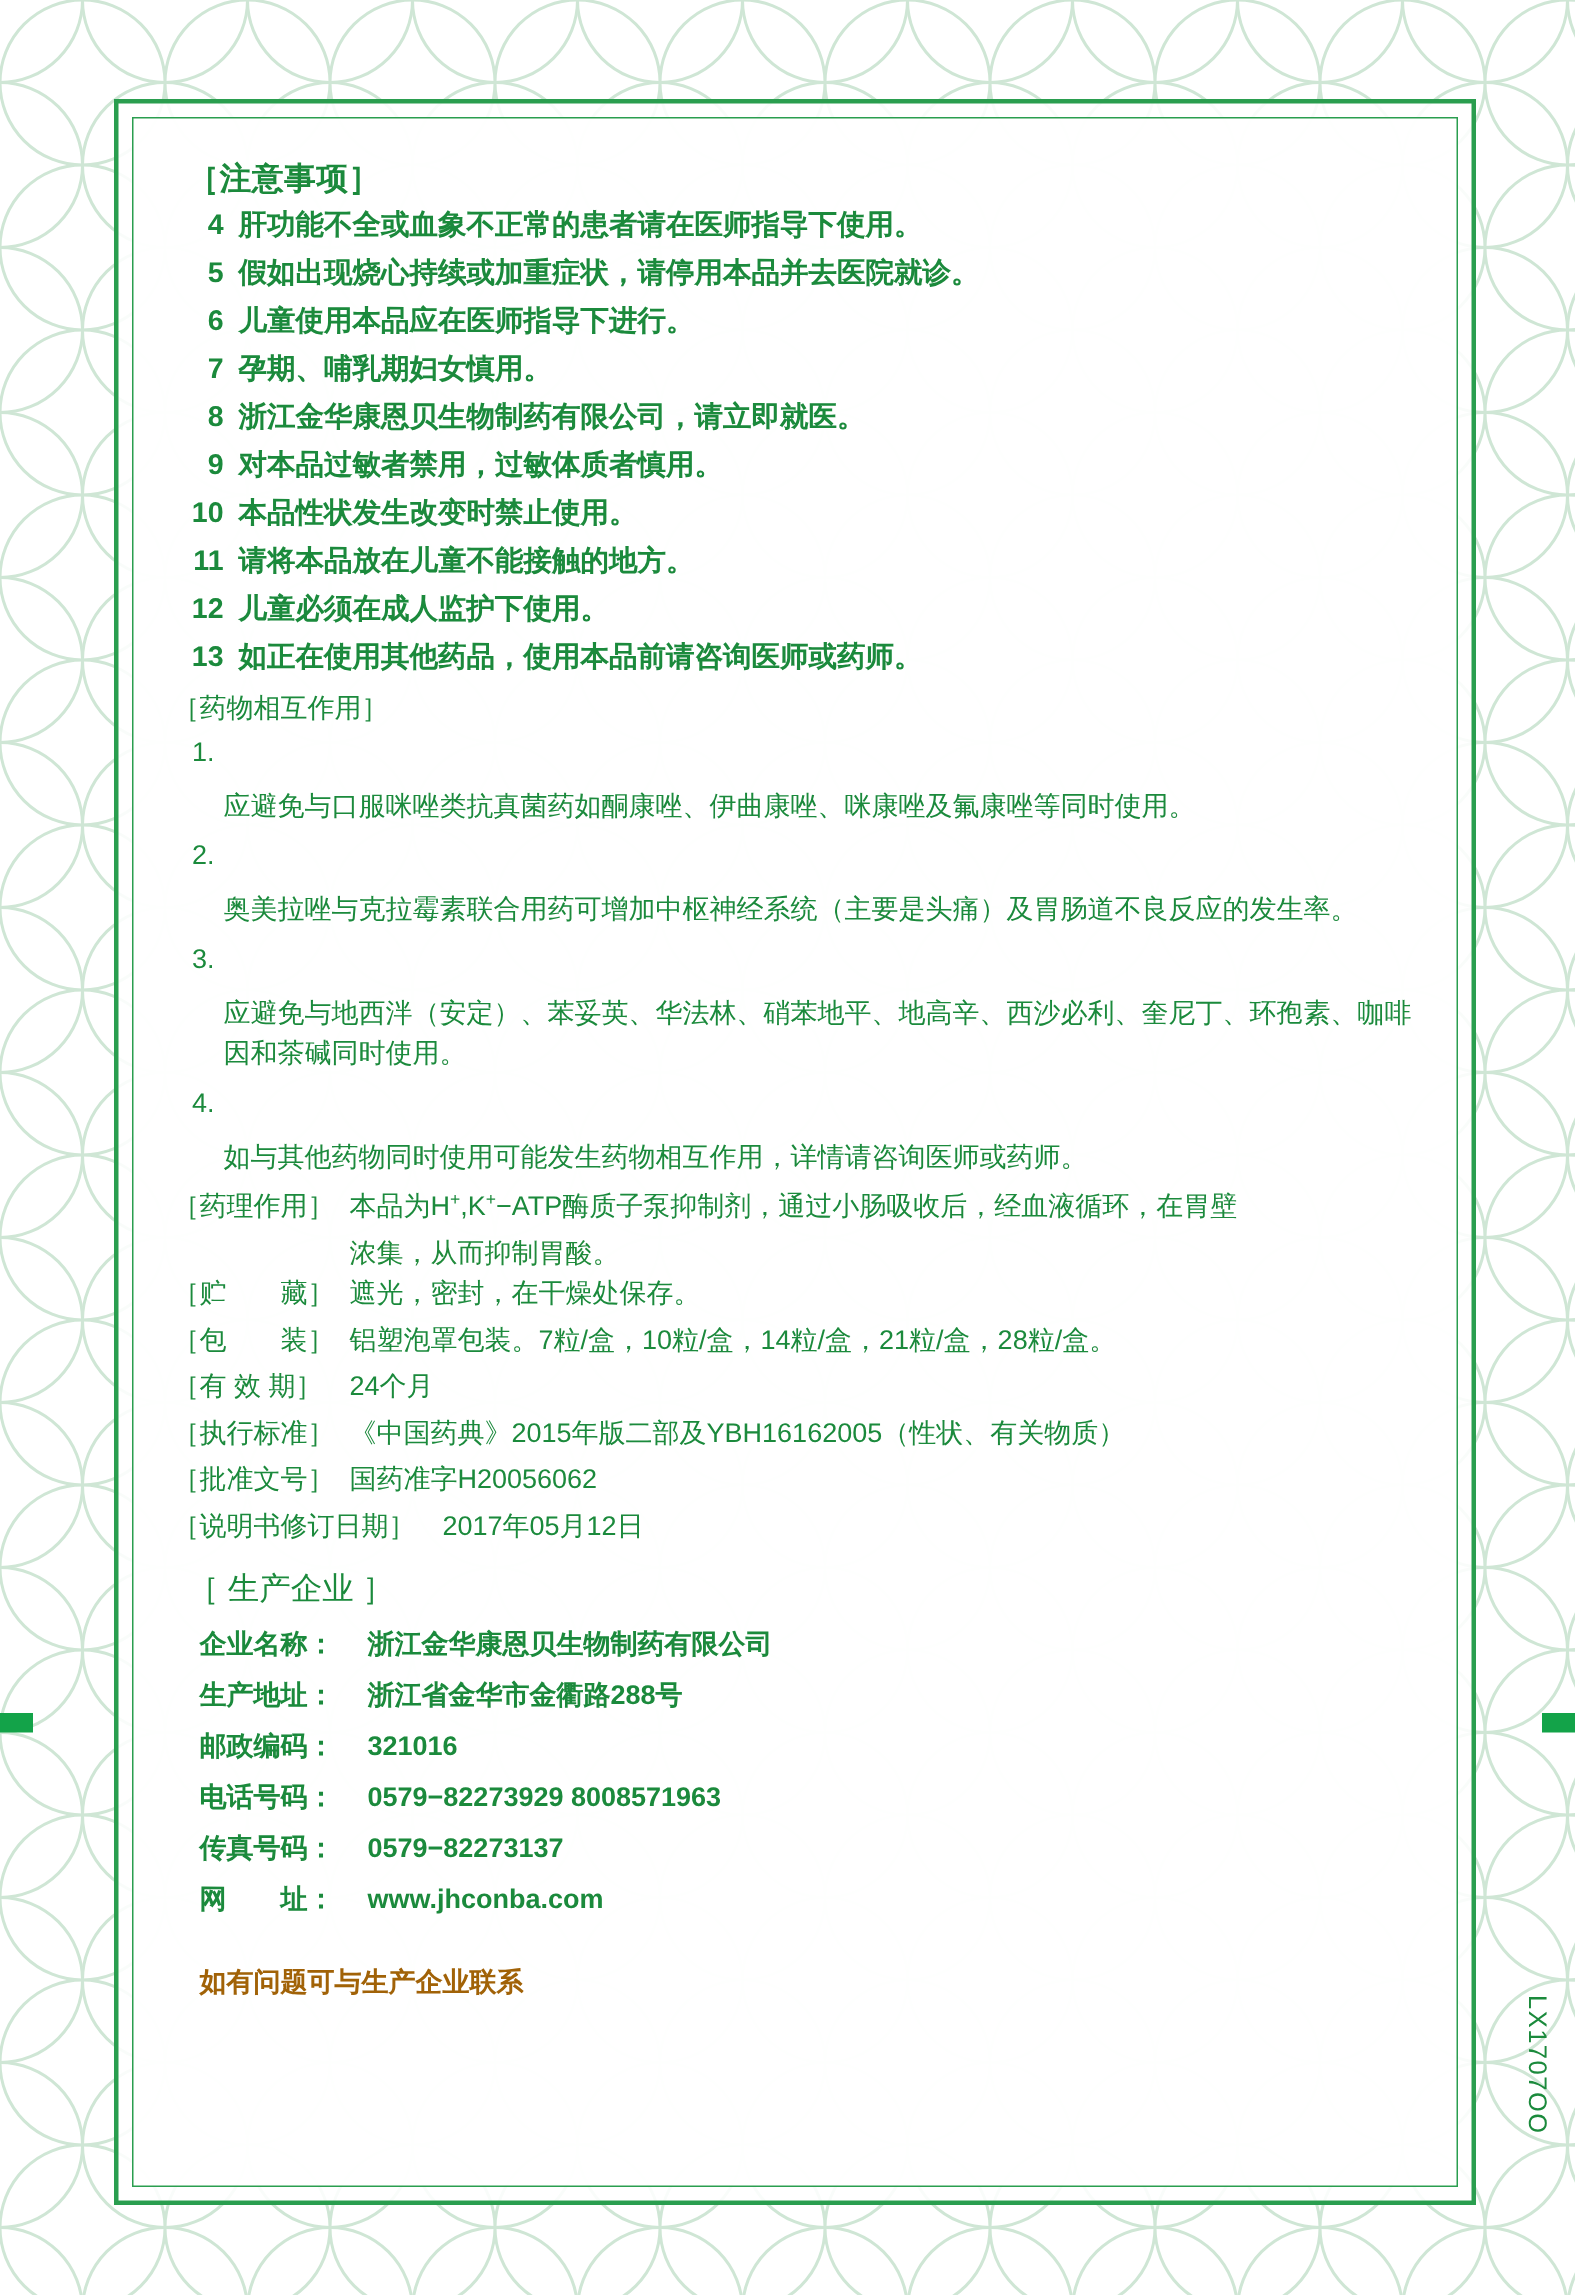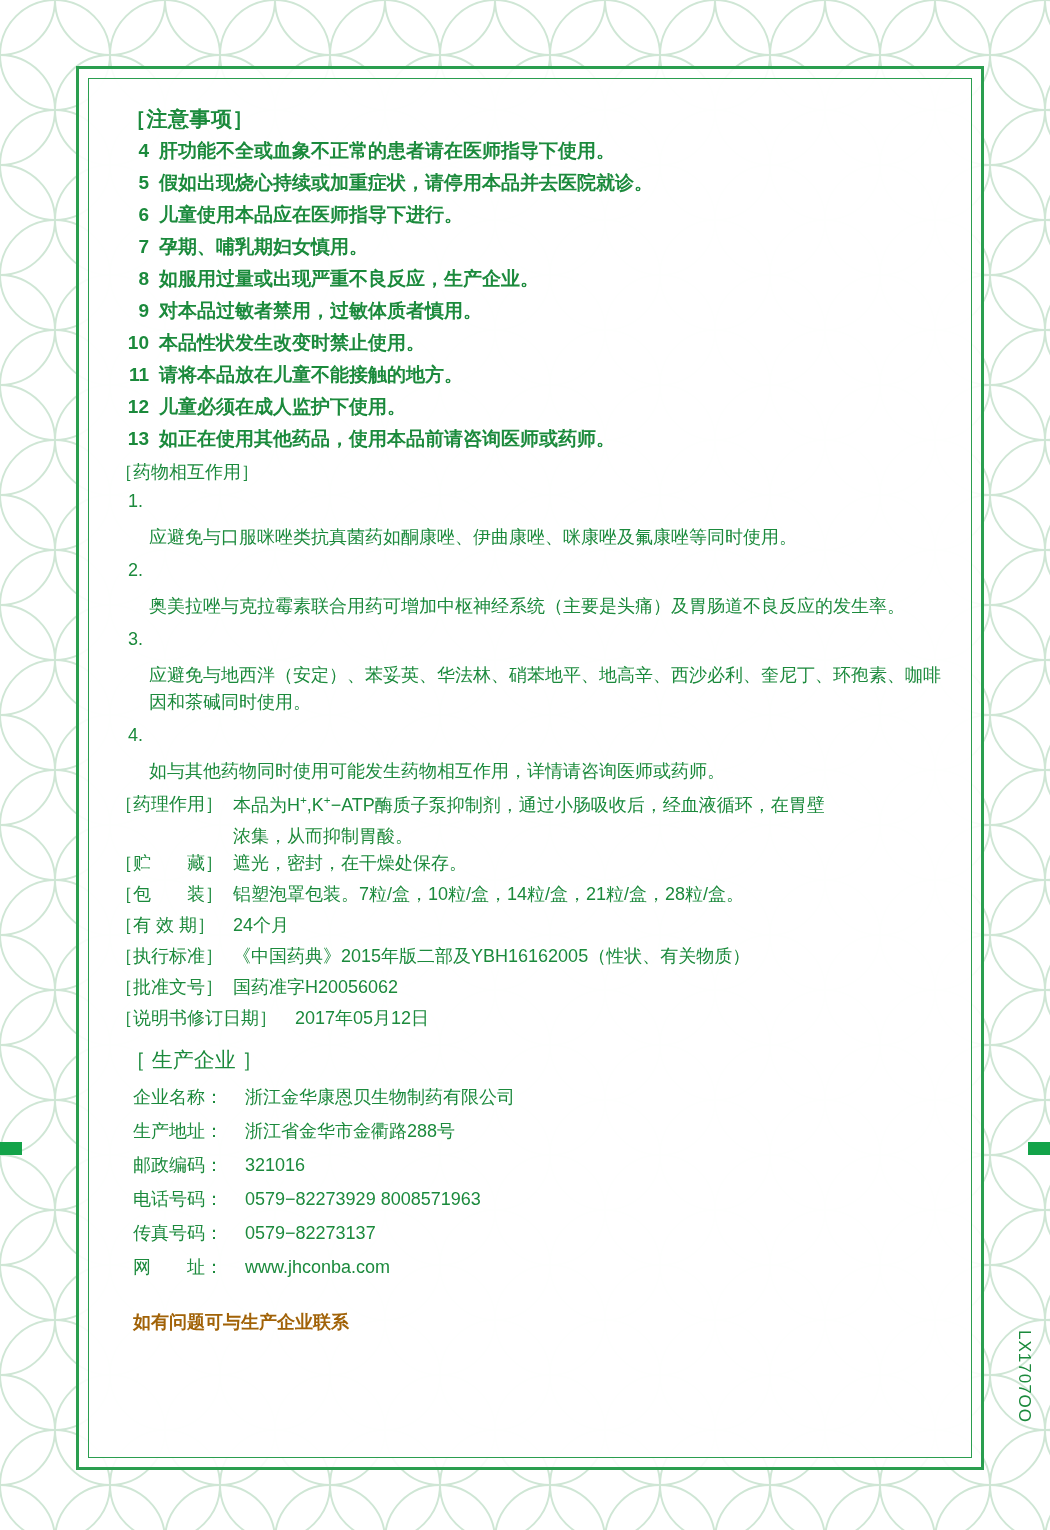--- a/index.html
+++ b/index.html
@@ -135,21 +135,21 @@
 
   .maker-title {
     font-size: 21px;
     font-weight: normal;
     margin: 14px 0 10px 10px;
     color: #1b8a3c;
   }
   .maker-row {
     display: flex;
     font-size: 18px;
-    font-weight: normal;
+    font-weight: bold;
     line-height: 1.45;
     margin: 0 0 8px 18px;
     color: #1b8a3c;
   }
   .maker-key {
     flex: 0 0 112px;
     white-space: pre;
   }
   .maker-val { flex: 1 1 auto; }
   .maker-foot {
@@ -210,21 +210,21 @@
       <li class="note-item">
         <span class="note-num">6</span>
         <span class="note-text">儿童使用本品应在医师指导下进行。</span>
       </li>
       <li class="note-item">
         <span class="note-num">7</span>
         <span class="note-text">孕期、哺乳期妇女慎用。</span>
       </li>
       <li class="note-item">
         <span class="note-num">8</span>
-        <span class="note-text">如服用过量或出现严重不良反应，生产企业。</span>
+        <span class="note-text">浙江金华康恩贝生物制药有限公司，请立即就医。</span>
       </li>
       <li class="note-item">
         <span class="note-num">9</span>
         <span class="note-text">对本品过敏者禁用，过敏体质者慎用。</span>
       </li>
       <li class="note-item">
         <span class="note-num">10</span>
         <span class="note-text">本品性状发生改变时禁止使用。</span>
       </li>
       <li class="note-item">

